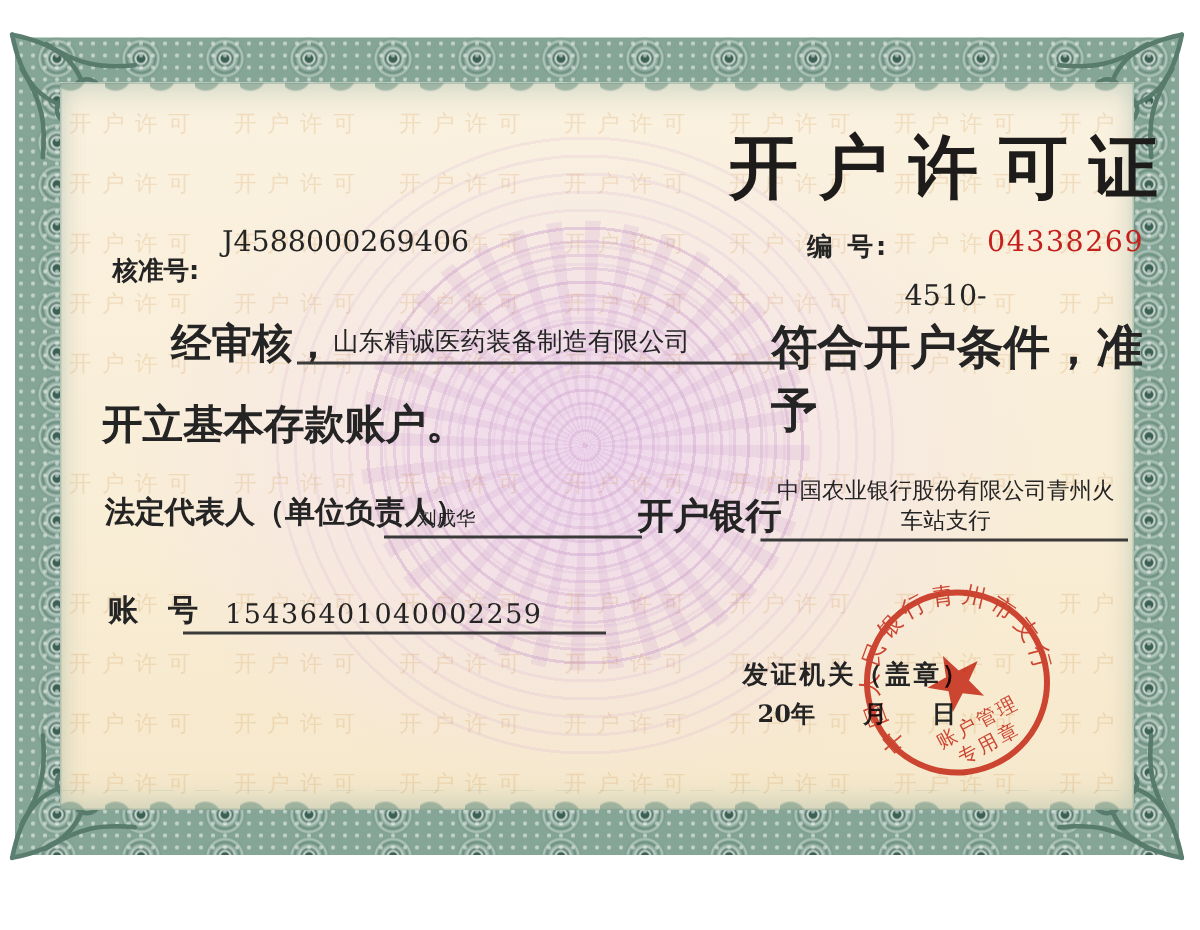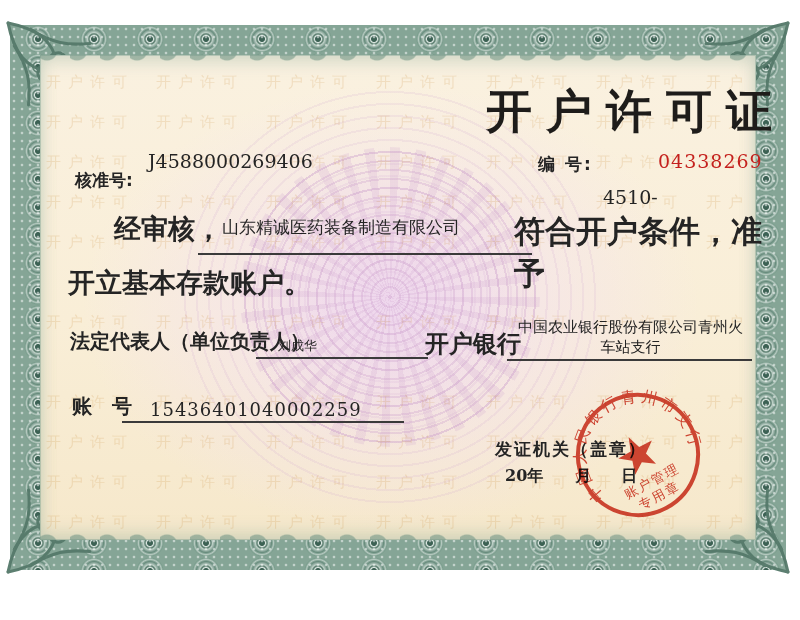--- a/index.html
+++ b/index.html
@@ -135,21 +135,21 @@
   <div class="txt title">开户许可证</div>
 
   <div class="txt lbl" style="left:65px;top:128px;font-size:17px;margin-top:16px;">核准号:</div>
   <div class="txt serif" style="left:138px;top:125px;font-size:19px;">J4588000269406</div>
 
   <div class="txt lbl" style="left:528px;top:128px;font-size:17px;letter-spacing:2px;">编 号:</div>
   <div class="txt serif" style="left:593px;top:125px;font-size:19px;margin-top:36px;">4510-</div>
   <div class="txt serif red" style="left:648px;top:125px;font-size:19px;letter-spacing:1px;">04338269</div>
 
   <div class="txt lbl" style="left:104px;top:186px;font-size:27px;">经审核，</div>
-  <div class="field" style="left:188px;top:183px;width:310px;height:31px;font-size:17px;padding:0 0 14px 24px;">
+  <div class="field" style="left:188px;top:183px;width:310px;height:31px;font-size:17px;padding:0 0 2px 24px;">
     <span>山东精诚医药装备制造有限公司</span>
   </div>
   <div class="txt lbl" style="left:488px;top:186px;font-size:31px;margin-left:16px;">符合开户条件，准予</div>
   <div class="txt lbl" style="left:60px;top:303px;font-size:20px;">法定代表人（单位负责人）</div>
 
   <div class="txt lbl" style="left:58px;top:240px;font-size:27px;">开立基本存款账户。</div>
   <div class="field" style="left:246px;top:301px;width:150px;height:29px;font-size:13px;padding:0 0 2px 22px;">
     <span>刘成华</span>
   </div>
 

